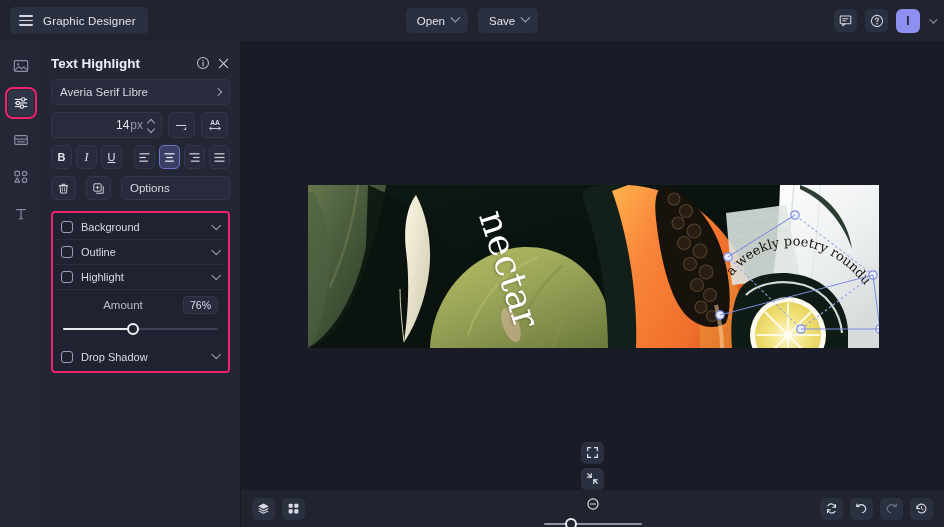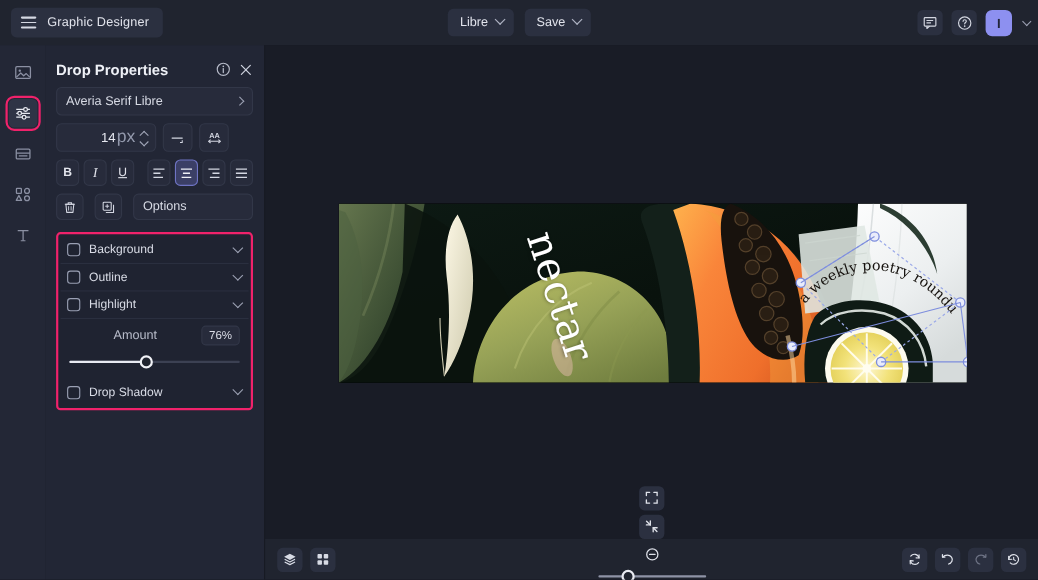--- a/index.html
+++ b/index.html
@@ -91,25 +91,25 @@
   }
   .field .arrow {
     margin-left: auto; width: 6px; height: 6px;
     border-top: 1.4px solid #9ba0b2; border-right: 1.4px solid #9ba0b2;
     transform: rotate(45deg);
   }
   .row { display: flex; gap: 6px; margin-top: 7px; }
 
   .size-box {
     background: #272b3b; border: 1px solid #323748; border-radius: 5px;
-    height: 26px; width: 91px; display: flex; align-items: center;
+    height: 26px; width: 111px; display: flex; align-items: center;
     justify-content: flex-end; padding-right: 4px;
   }
   .size-val { color: #e6e8f0; font-size: 12px; }
-  .size-unit { color: #9399ac; font-size: 16px; margin-left: 1px; margin-right: 5px; }
+  .size-unit { color: #9399ac; font-size: 12px; margin-left: 1px; margin-right: 5px; }
   .stepper { display: flex; flex-direction: column; gap: 3px; padding-right: 2px; cursor: pointer; }
   .stepper .up, .stepper .dn {
     width: 7px; height: 4px; position: relative;
   }
   .stepper .up::after, .stepper .dn::after {
     content: ''; position: absolute; left: 0; top: 0;
     width: 5px; height: 5px; border-left: 1.2px solid #a1a6b8; border-top: 1.2px solid #a1a6b8;
   }
   .stepper .up::after { transform: rotate(45deg); }
   .stepper .dn::after { transform: rotate(225deg); top: -1px; }
@@ -246,21 +246,21 @@
             <i></i>
             <i></i>
             <i></i>
           </span>
         <span class="app-title">Graphic Designer</span>
       </div>
     </div>
 
     <div class="tb-center">
       <div class="menu-btn">
-        <span>Libre</span>
+        <span>Open</span>
         <span class="chev"></span>
       </div>
       <div class="menu-btn">
         <span>Save</span>
         <span class="chev"></span>
       </div>
     </div>
 
     <div class="tb-right">
       <div class="icon-btn">
@@ -321,21 +321,21 @@
         <line x1="3.5" y1="4" x2="14.5" y2="4" stroke="#8b90a3" stroke-width="1.3"></line>
         <line x1="9" y1="4" x2="9" y2="14.4" stroke="#8b90a3" stroke-width="1.3"></line>
         <line x1="6.6" y1="14.4" x2="11.4" y2="14.4" stroke="#8b90a3" stroke-width="1.1"></line>
       </svg>
     </div>
   </div>
 
   <div class="panel">
 
     <div class="panel-head">
-      <span class="panel-title">Drop Properties</span>
+      <span class="panel-title">Text Highlight</span>
       <span class="hicon">
         <svg width="14" height="14" viewBox="0 0 16 16">
           <circle cx="8" cy="8" r="6.3" fill="none" stroke="#b7bbc9" stroke-width="1.2"></circle>
           <circle cx="8" cy="5" r=".85" fill="#b7bbc9"></circle>
           <line x1="8" y1="7.2" x2="8" y2="11.4" stroke="#b7bbc9" stroke-width="1.3" stroke-linecap="round"></line>
         </svg>
       </span>
       <span class="hicon">
         <svg width="13" height="13" viewBox="0 0 16 16">
           <line x1="3" y1="3" x2="13" y2="13" stroke="#ccd0dc" stroke-width="1.4" stroke-linecap="round"></line>

